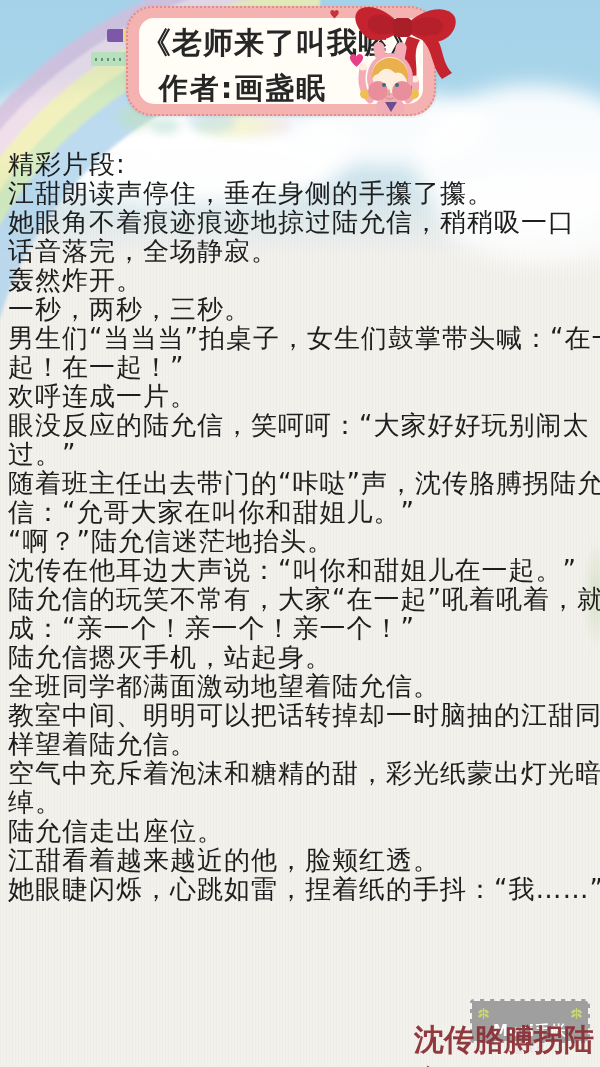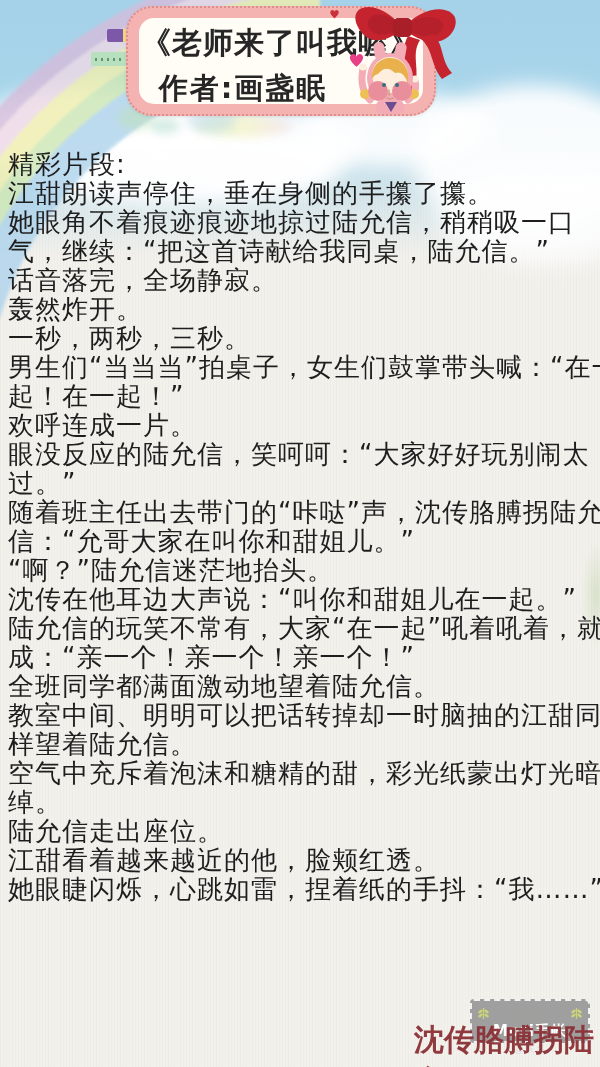--- a/index.html
+++ b/index.html
@@ -140,35 +140,35 @@
     <path d="M10,17 C3,11 0.5,6 3.5,3 C6,0.8 9,2 10,4.8 C11,2 14,0.8 16.5,3 C19.5,6 17,11 10,17 Z" fill="#e83f88"></path>
   </svg>
   <svg class="heart-red" viewBox="0 0 20 18">
     <path d="M10,17 C3,11 0.5,6 3.5,3 C6,0.8 9,2 10,4.8 C11,2 14,0.8 16.5,3 C19.5,6 17,11 10,17 Z" fill="#c5242f"></path>
   </svg>
 
   <div class="content">
       <div class="text-line">精彩片段:</div>
       <div class="text-line">江甜朗读声停住，垂在身侧的手攥了攥。</div>
       <div class="text-line">她眼角不着痕迹痕迹地掠过陆允信，稍稍吸一口</div>
-      <div class="text-line">气，继续：“把这首诗献给我同桌，陆允信。”</div>
       <div class="text-line">话音落完，全场静寂。</div>
       <div class="text-line">轰然炸开。</div>
       <div class="text-line">一秒，两秒，三秒。</div>
       <div class="text-line">男生们“当当当”拍桌子，女生们鼓掌带头喊：“在一</div>
       <div class="text-line">起！在一起！”</div>
       <div class="text-line">欢呼连成一片。</div>
       <div class="text-line">眼没反应的陆允信，笑呵呵：“大家好好玩别闹太</div>
       <div class="text-line">过。”</div>
       <div class="text-line">随着班主任出去带门的“咔哒”声，沈传胳膊拐陆允</div>
       <div class="text-line">信：“允哥大家在叫你和甜姐儿。”</div>
       <div class="text-line">“啊？”陆允信迷茫地抬头。</div>
       <div class="text-line">沈传在他耳边大声说：“叫你和甜姐儿在一起。”</div>
       <div class="text-line">陆允信的玩笑不常有，大家“在一起”吼着吼着，就变</div>
       <div class="text-line">成：“亲一个！亲一个！亲一个！”</div>
+      <div class="text-line">陆允信摁灭手机，站起身。</div>
       <div class="text-line">全班同学都满面激动地望着陆允信。</div>
       <div class="text-line">教室中间、明明可以把话转掉却一时脑抽的江甜同</div>
       <div class="text-line">样望着陆允信。</div>
       <div class="text-line">空气中充斥着泡沫和糖精的甜，彩光纸蒙出灯光暗</div>
       <div class="text-line">绰。</div>
       <div class="text-line">陆允信走出座位。</div>
       <div class="text-line">江甜看着越来越近的他，脸颊红透。</div>
       <div class="text-line">她眼睫闪烁，心跳如雷，捏着纸的手抖：“我……”</div>
     </div>
 

